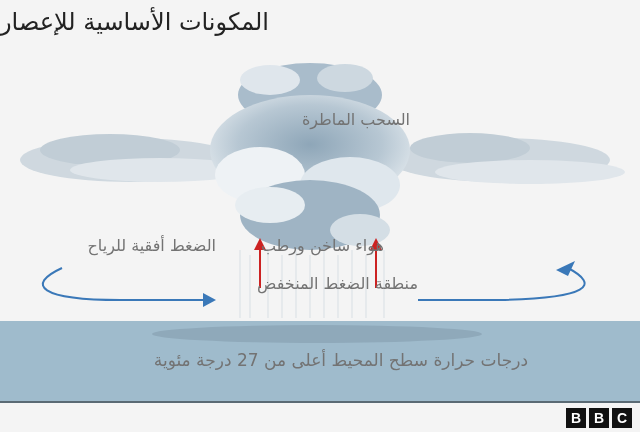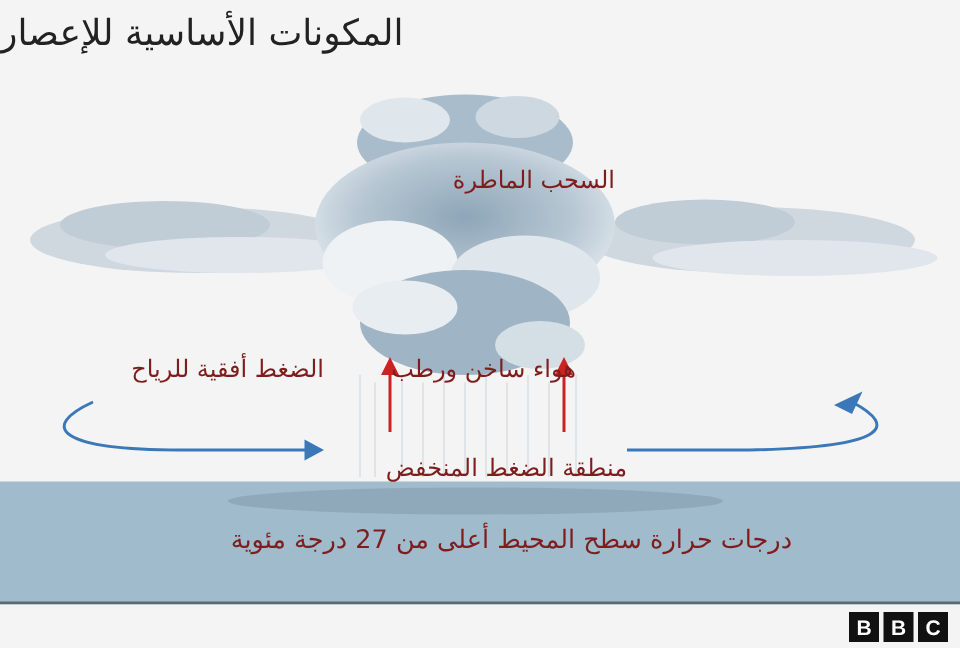--- a/index.html
+++ b/index.html
@@ -1,19 +1,19 @@
 <!DOCTYPE html>
 <html><head>
 <meta charset="utf-8">
 <style>
   html, body { margin:0; padding:0; }
   body { width:640px; height:432px; background:#f4f4f4; position:relative; overflow:hidden; font-family:"DejaVu Sans", sans-serif; }
   .title { position:absolute; right:320px; top:8px; width:320px; text-align:left; direction:rtl; font-weight:normal; font-size:24px; color:#222; }
   .title span { display:inline-block; }
-  .label { position:absolute; direction:rtl; color:#7f1d1d; font-size:16px; white-space:nowrap; }
+  .label { position:absolute; direction:rtl; color:#737373; font-size:16px; white-space:nowrap; }
   .ocean { position:absolute; left:0; top:321px; width:640px; height:80px; background:#9fbbcc; border-bottom:2px solid #5a6a74; }
   .ocean-shadow { position:absolute; left:152px; top:325px; width:330px; height:18px; border-radius:50%; background:#8fa9ba; }
   .footer { position:absolute; left:0; top:403px; width:640px; height:29px; background:#f4f4f4; }
   .bbc { position:absolute; right:8px; top:408px; display:flex; gap:3px; }
   .bbc div { width:20px; height:20px; background:#111; color:#fff; font-weight:bold; font-size:14px; display:flex; align-items:center; justify-content:center; font-family:"Liberation Sans", sans-serif; }
   svg.scene { position:absolute; left:0; top:0; }
 </style>
 </head>
 <body>
 
@@ -83,21 +83,21 @@
   </g>
   <g>
     <path d="M418,300 L500,300 C590,298 600,285 568,268" fill="none" stroke="#3a78b8" stroke-width="2"></path>
     <polygon points="556,270 575,261 568,276" fill="#3a78b8"></polygon>
   </g>
 </svg>
 
 <div class="label" style="right:230px; top:110px;">السحب الماطرة</div>
 <div class="label" style="right:424px; top:236px;">الضغط أفقية للرياح</div>
 <div class="label" style="right:256px; top:236px;">هواء ساخن ورطب</div>
-<div class="label" style="right:222px; top:302px;">منطقة الضغط المنخفض</div>
+<div class="label" style="right:222px; top:274px;">منطقة الضغط المنخفض</div>
 <div class="label" style="right:112px; top:350px; font-size:17px;">درجات حرارة سطح المحيط أعلى من 27 درجة مئوية</div>
 
 <div class="footer"></div>
 <div class="bbc">
   <div>B</div>
   <div>B</div>
   <div>C</div>
 </div>
 
 </body></html>

